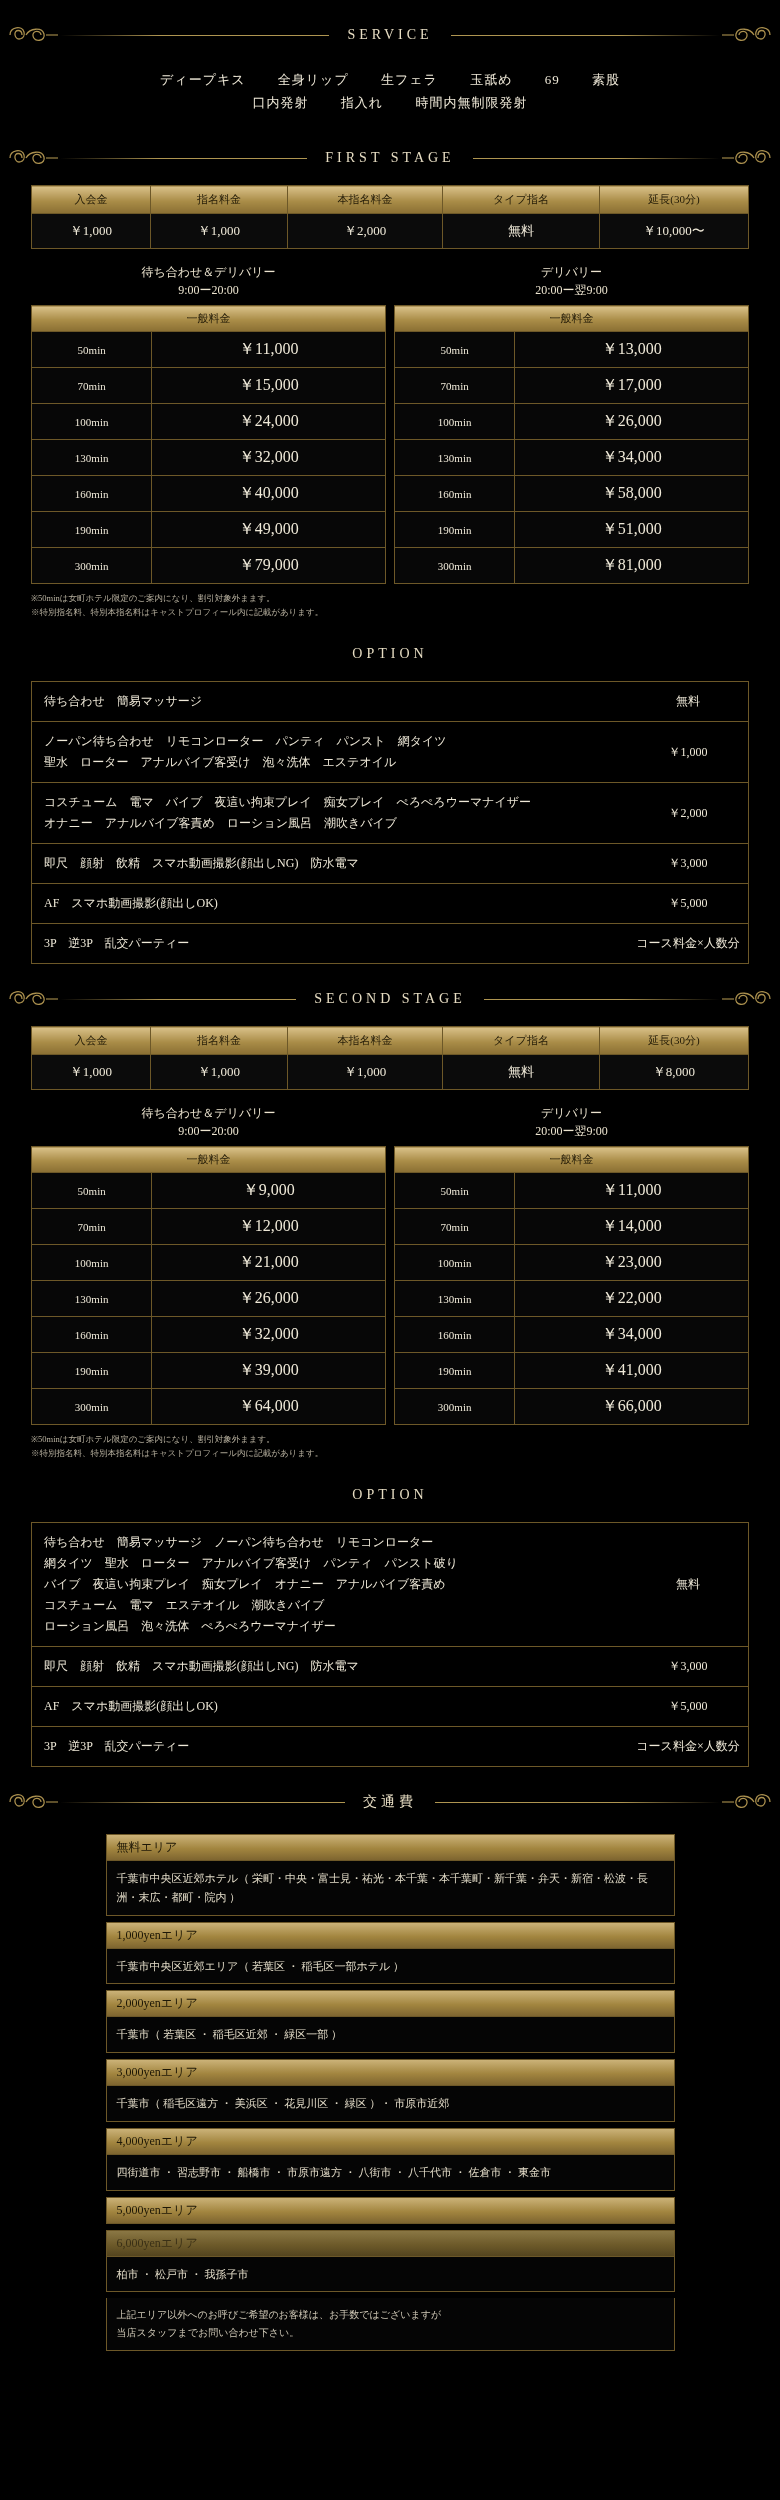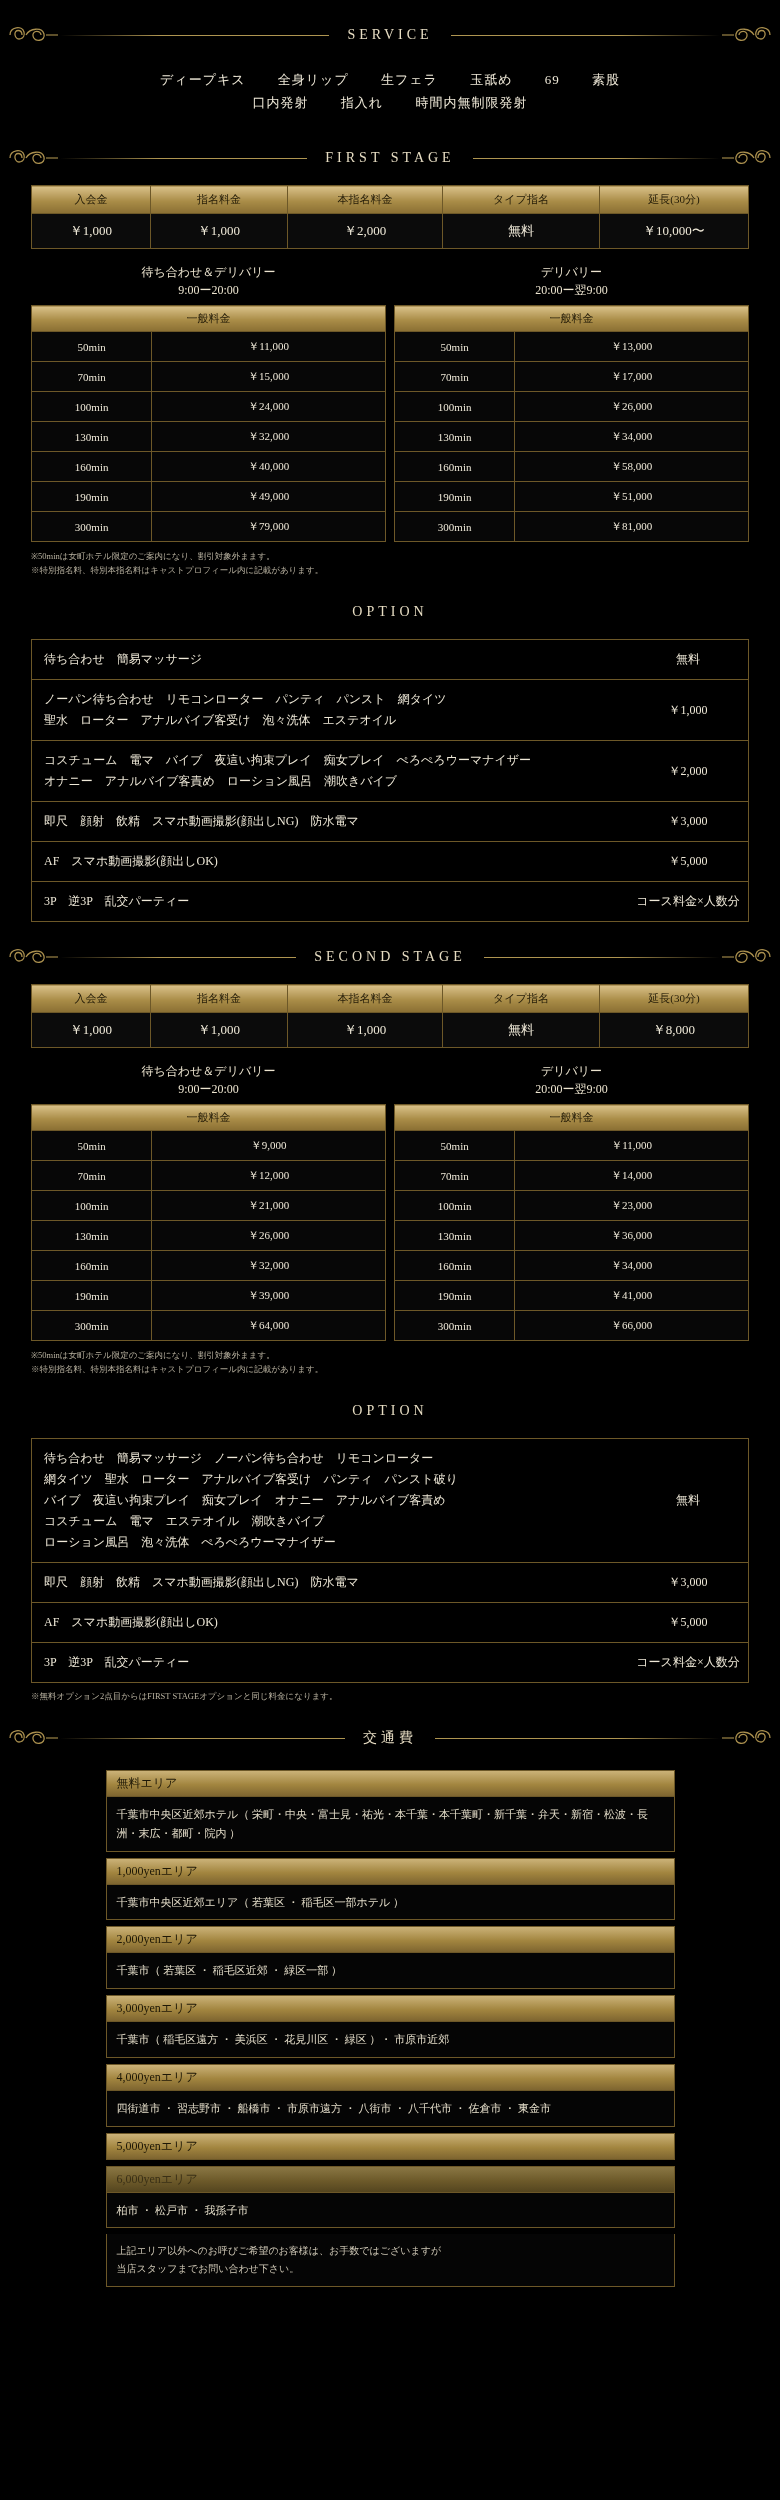--- a/index.html
+++ b/index.html
@@ -73,21 +73,21 @@
   .two-col { width:718px; margin:14px auto 0 auto; display:flex; gap:8px; }
   .col { flex:1; }
   .col-title { text-align:center; font-size:12px; line-height:1.5; margin-bottom:6px; color:#ece4cf; }
   .ptbl { width:100%; border-collapse:collapse; }
   .ptbl th {
     background:linear-gradient(to bottom,#d9c189,#a98c47 55%,#8a6f33);
     color:#241c08; font-weight:normal; font-size:11px;
     padding:5px 2px; border:1px solid #6d5828;
   }
   .ptbl td {
-    border:1px solid #6d5828; padding:7px 2px; font-size:11px;
+    border:1px solid #6d5828; padding:7px 2px; font-size:16px;
     background:#070707; color:#efe9d8; text-align:center;
   }
   .ptbl td.t { width:34%; font-size:11px; }
 
   .notes { width:718px; margin:8px auto 0 auto; font-size:8.5px; color:#b9b2a0; line-height:1.6; }
 
   
   .opt-wrap { width:718px; margin:6px auto 0 auto; border:1px solid #6d5828; }
   .opt-row { display:flex; border-bottom:1px solid #6d5828; }
   .opt-row:last-child { border-bottom:none; }
@@ -414,21 +414,21 @@
         <tr>
               <td class="t">70min</td>
               <td>￥14,000</td>
             </tr>
         <tr>
               <td class="t">100min</td>
               <td>￥23,000</td>
             </tr>
         <tr>
               <td class="t">130min</td>
-              <td>￥36,000</td>
+              <td>￥22,000</td>
             </tr>
         <tr>
               <td class="t">160min</td>
               <td>￥34,000</td>
             </tr>
         <tr>
               <td class="t">190min</td>
               <td>￥41,000</td>
             </tr>
         <tr>
@@ -473,21 +473,20 @@
       <div class="opt-price nb">￥5,000</div>
     </div>
     <div class="opt-row">
       <div class="opt-text">
         <div>3P　逆3P　乱交パーティー</div>
       </div>
       <div class="opt-price nb">コース料金×人数分</div>
     </div>
   </div>
 
-  <div class="divider-note">※無料オプション2点目からはFIRST STAGEオプションと同じ料金になります。</div>
 
   <div class="sec-head">
     <svg class="orn left" viewBox="0 0 52 26">
       <path d="M2 13 C2 5, 14 3, 16 10 C18 17, 8 20, 7 13 C6 7, 14 7, 14 13" fill="none" stroke="#c8a95c" stroke-width="1.3"></path>
       <path d="M18 13 C22 6, 34 5, 36 12 C38 19, 26 21, 25 14 C24 8, 33 8, 33 13" fill="none" stroke="#c8a95c" stroke-width="1.3"></path>
       <path d="M38 13 L50 13" stroke="#c8a95c" stroke-width="1.1"></path>
     </svg>
     <div class="line"></div>
     <div class="title">交通費</div>
     <svg class="orn right" viewBox="0 0 52 26">

